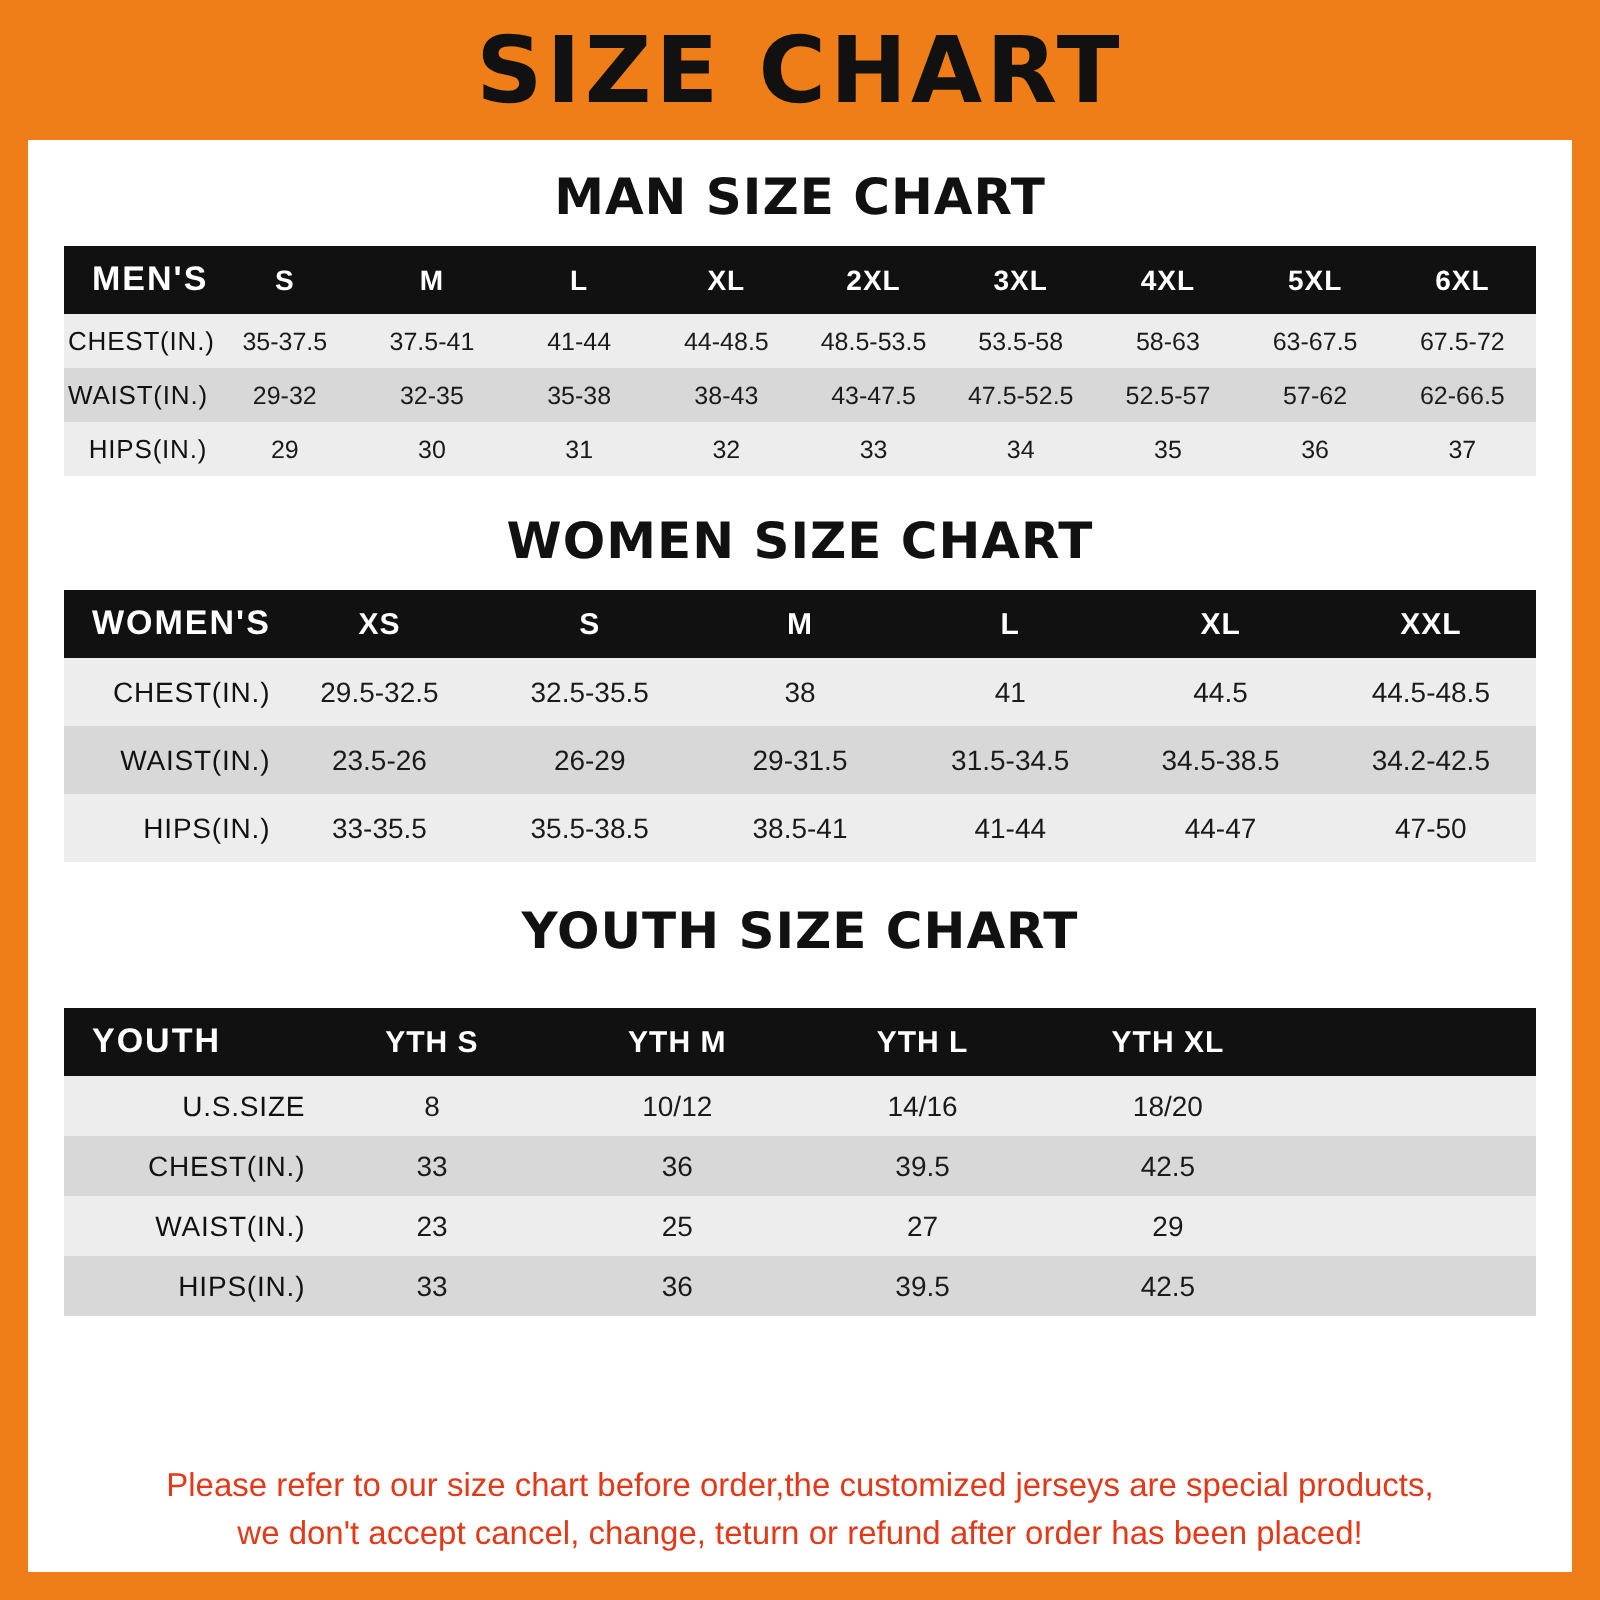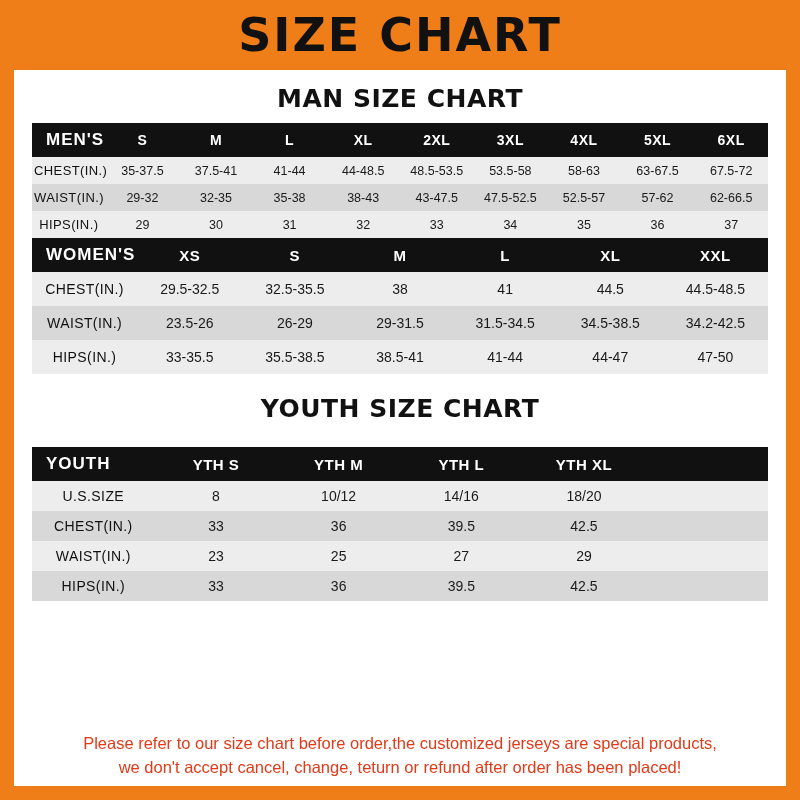--- a/index.html
+++ b/index.html
@@ -86,21 +86,21 @@
     padding-left: 14px;
     font-size: 17px;
     letter-spacing: 1px;
   }
   table.size-table tbody td {
     font-size: 12.5px;
     color: #1a1a1a;
     padding: 6px 2px;
   }
   table.size-table tbody td.rowlabel {
-    text-align: center;
+    text-align: right;
     font-size: 13px;
     letter-spacing: 0.4px;
     color: #111111;
     margin-top: 39px;
   }
   table.size-table tbody tr.light { background: #ededed; }
   table.size-table tbody tr.dark  { background: #d8d8d8; }
 
   
   #women-table thead th { font-size: 15px; margin-top: 24px; }
@@ -184,20 +184,21 @@
           <td>32</td>
           <td>33</td>
           <td>34</td>
           <td>35</td>
           <td>36</td>
           <td>37</td>
         </tr>
       </tbody>
     </table>
 
+    <div class="section-title women-title">WOMEN SIZE CHART</div>
     <table class="size-table" id="women-table">
       <thead>
         <tr>
           <th class="rowlabel">WOMEN'S</th>
           <th>XS</th>
           <th>S</th>
           <th>M</th>
           <th>L</th>
           <th>XL</th>
           <th>XXL</th>

